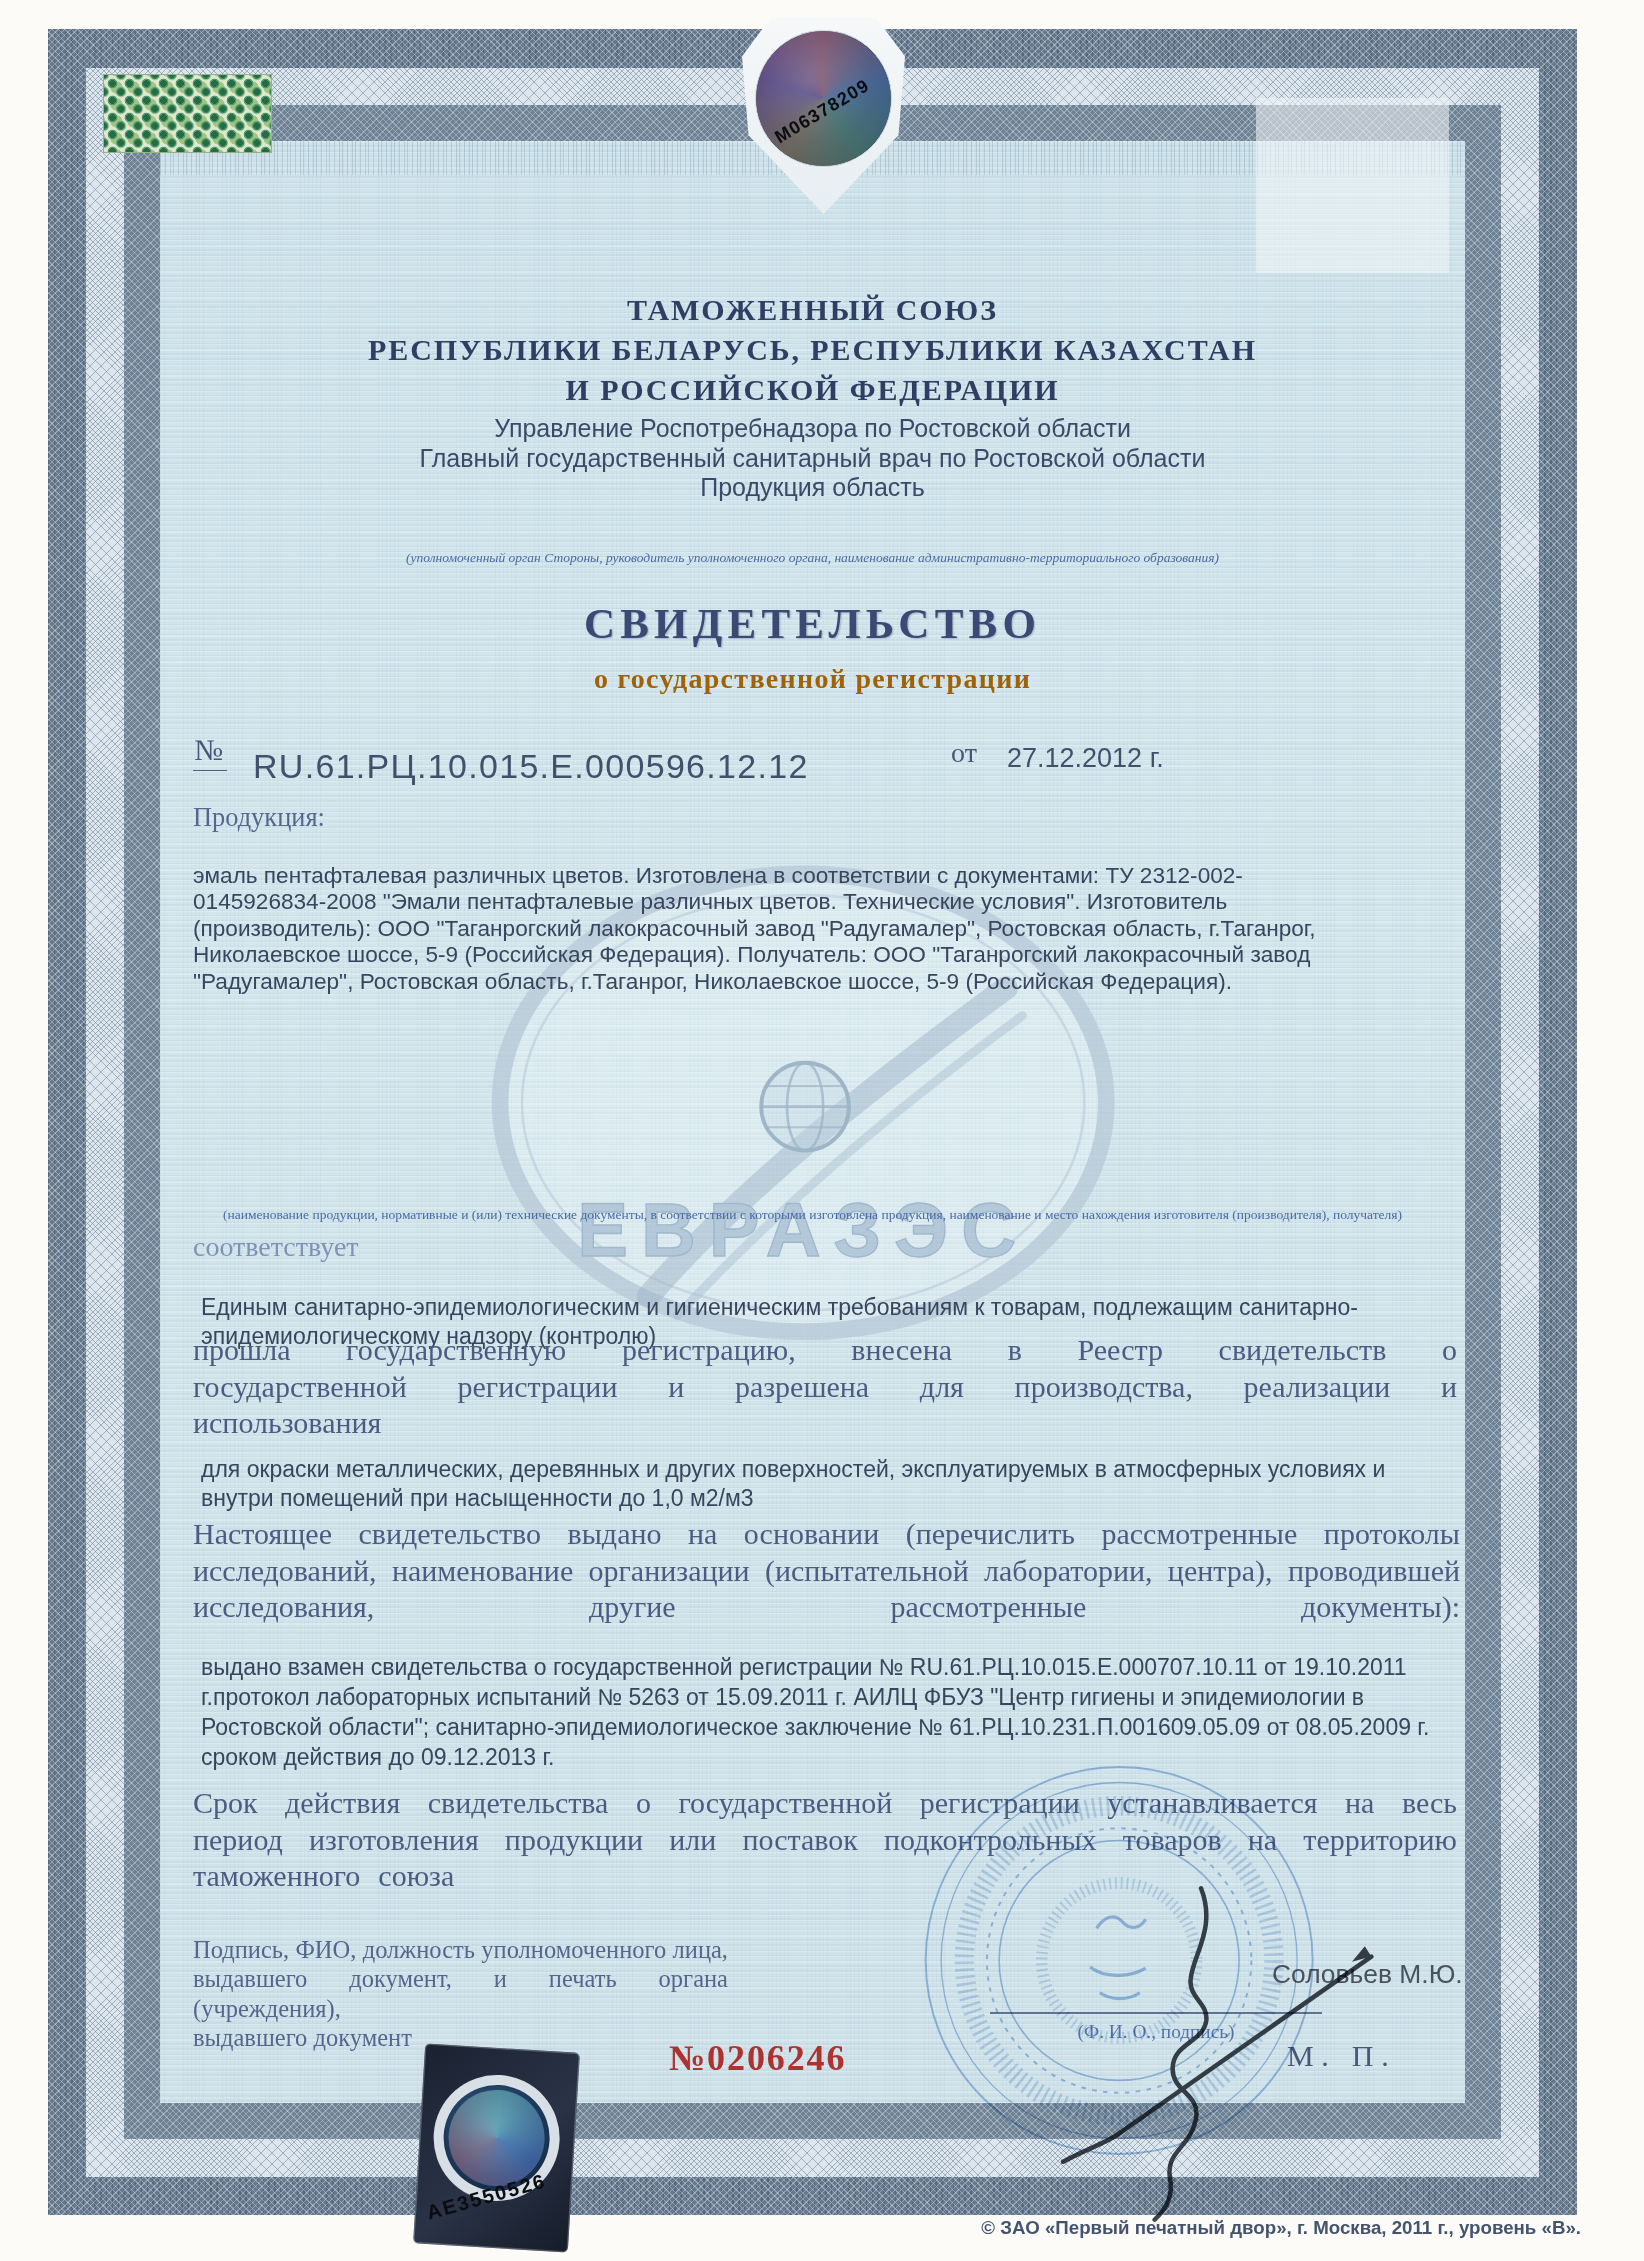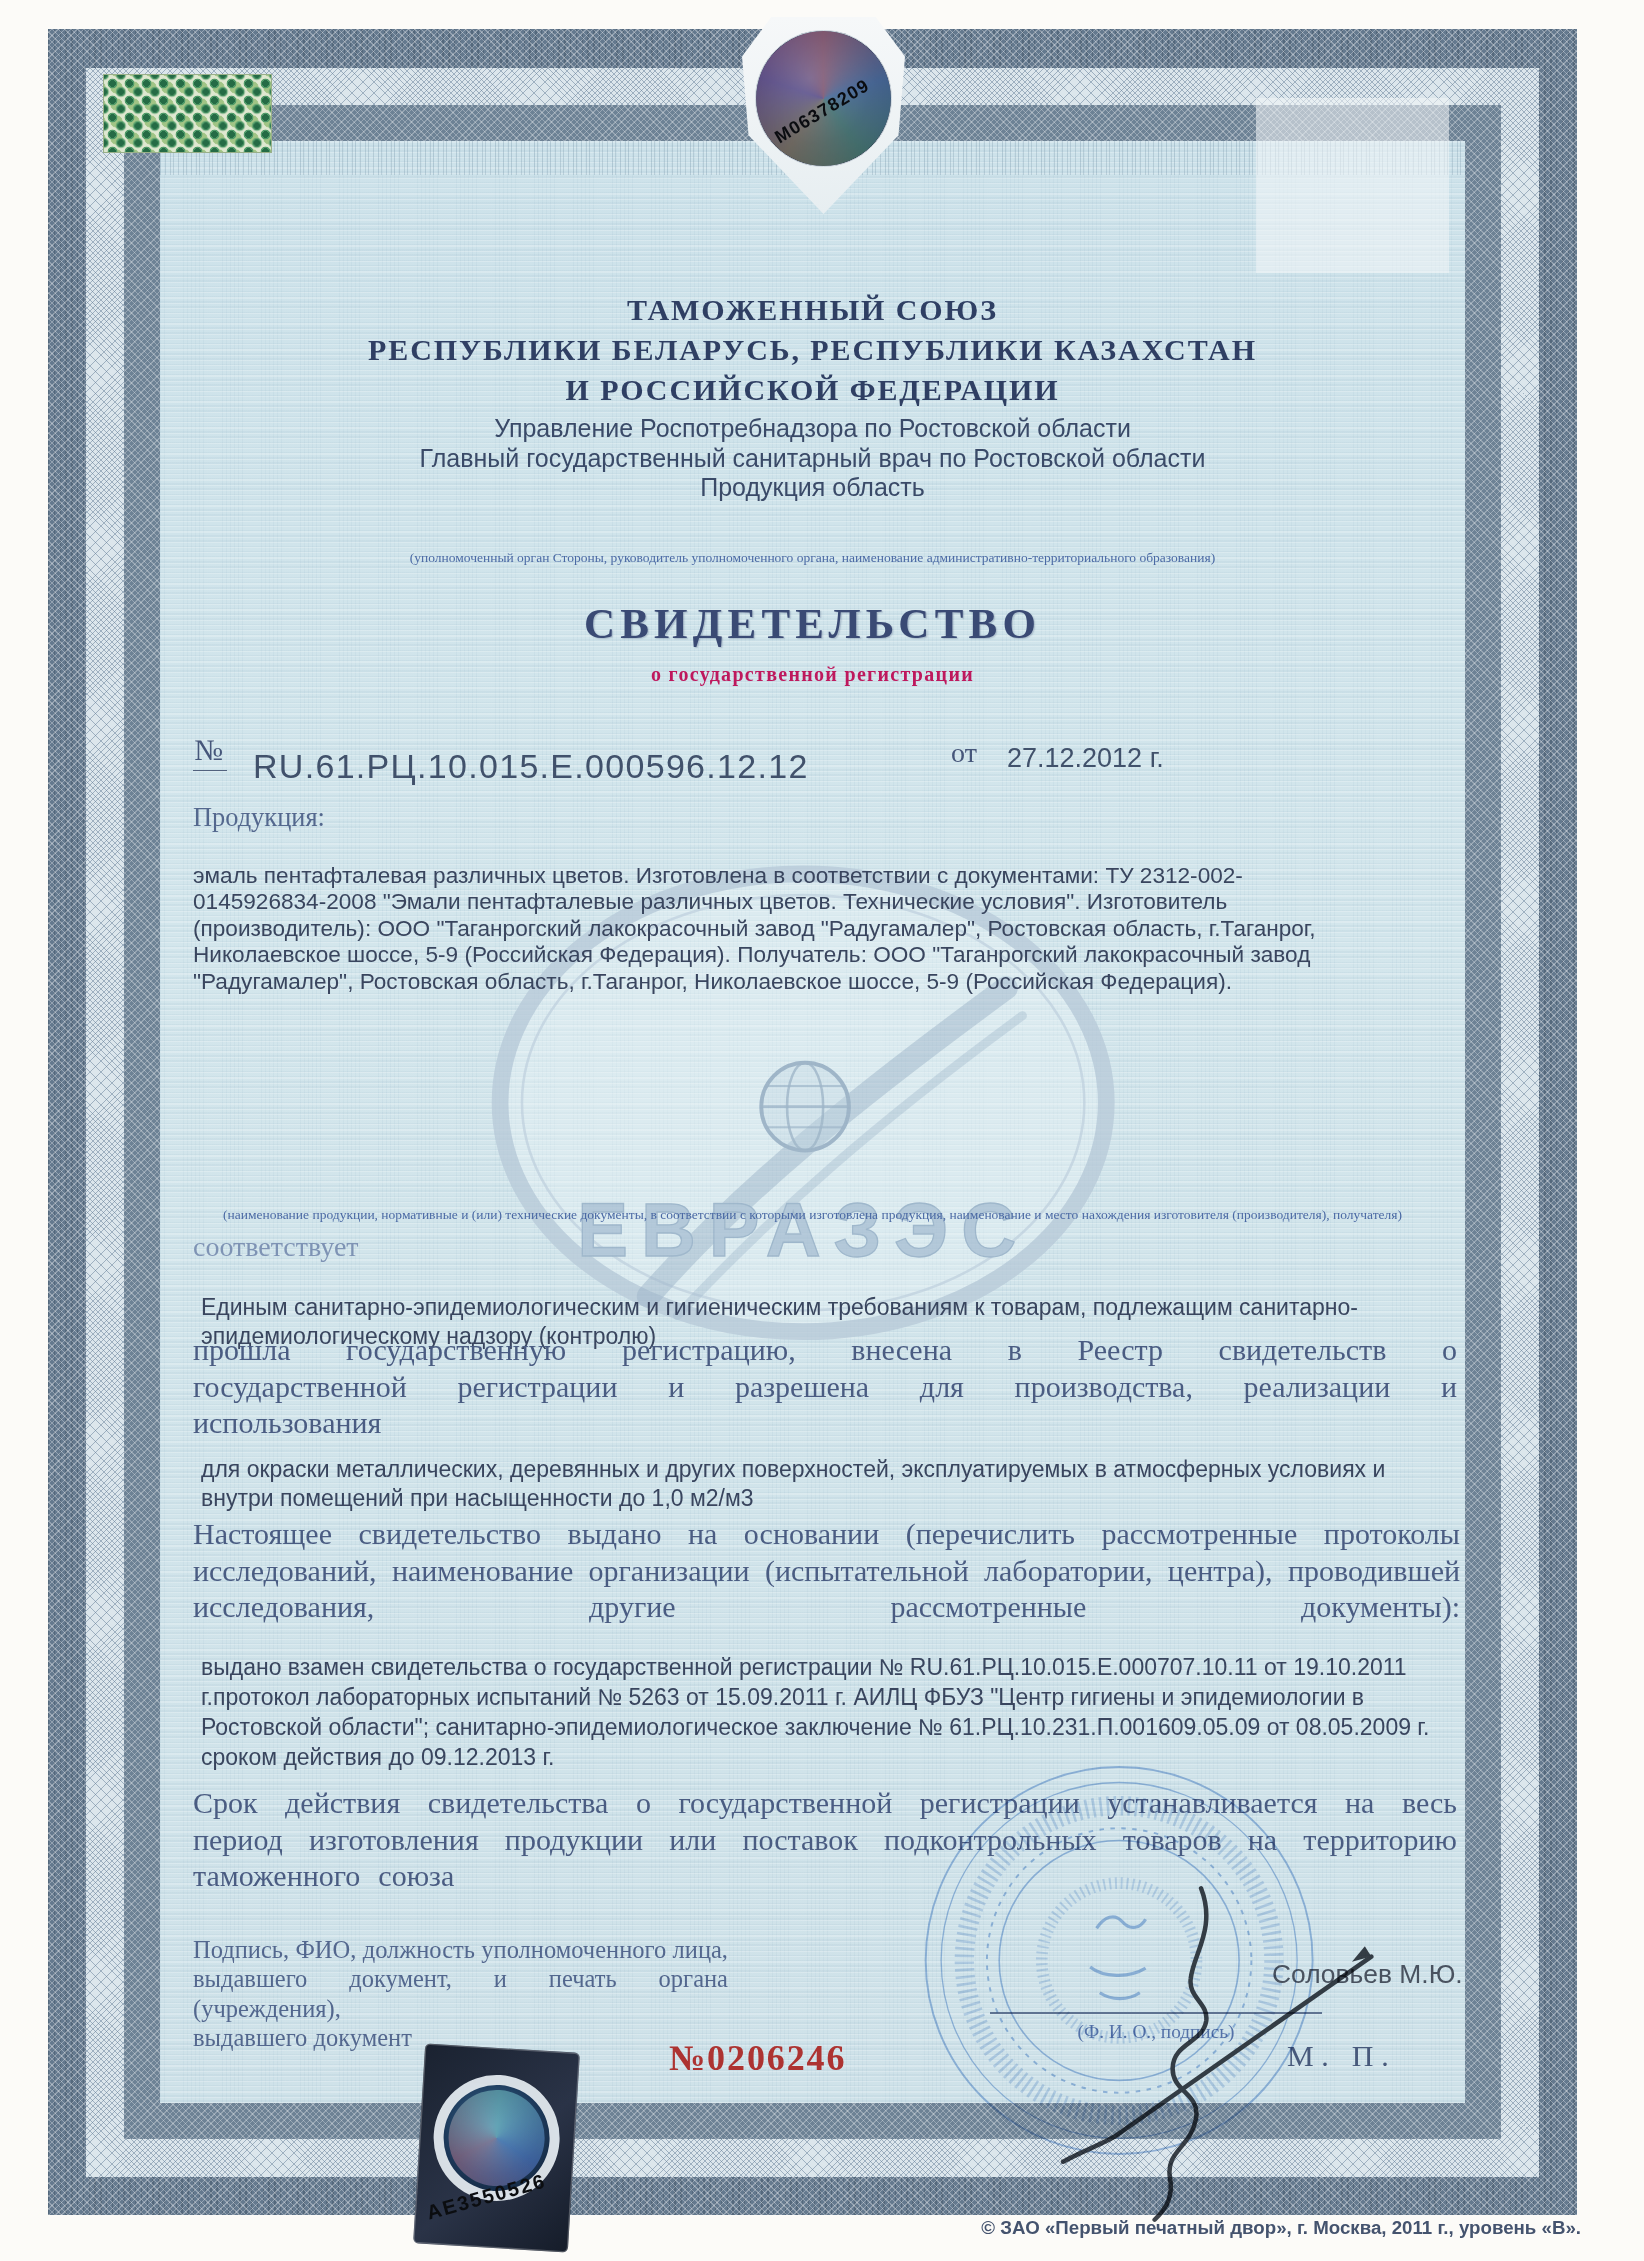--- a/index.html
+++ b/index.html
@@ -90,22 +90,22 @@
 
   
   .t-center { text-align:center; }
   .union-line { left:160px; width:1305px; text-align:center; font-weight:bold;
     color:#2f3f63; font-size:30px; letter-spacing:1.9px; }
   .auth-line { left:160px; width:1305px; text-align:center; color:#3a4a68; font-size:25px; }
   .fine { color:#4a69a4; font-size:13.5px; }
   .doc-title { left:160px; width:1305px; text-align:center; color:#3a4a74;
     font-weight:bold; font-size:43px; letter-spacing:5.2px;
     text-shadow:1.3px 1.3px 1.3px rgba(58,74,116,.25); }
-  .doc-sub { left:160px; width:1305px; text-align:center; color:#be185d;
-    font-weight:bold; font-size:20px; letter-spacing:1.3px; }
+  .doc-sub { left:160px; width:1305px; text-align:center; color:#a16207;
+    font-weight:bold; font-size:28px; letter-spacing:1.3px; }
   .p-serif { color:#4a5c82; font-size:30px; line-height:1.22; text-align:justify; }
   .p-sans  { font-family:"Liberation Sans",sans-serif; color:#39455e; font-size:23px; line-height:1.27;margin-top:28px; }
   .label-serif { color:#54688e; font-size:26.4px; }
   .jlast { text-align-last:justify; }
   .sig-line-row { text-align:justify; text-align-last:justify; }
   .red-num { color:#ad3331; font-weight:bold; font-size:36px; letter-spacing:1.9px; z-index:9; }
   .svg-layer { left:0; top:0; width:1645px; height:2261px; pointer-events:none; }
 </style>
 </head>
 <body>
@@ -138,21 +138,21 @@
   <div class="abs holo-circle">
     <span class="holo-serial-top">М06378209</span>
   </div>
 
   <div class="abs union-line" style="top:293px;">ТАМОЖЕННЫЙ СОЮЗ</div>
   <div class="abs union-line" style="top:333px;">РЕСПУБЛИКИ БЕЛАРУСЬ, РЕСПУБЛИКИ КАЗАХСТАН</div>
   <div class="abs union-line" style="top:373px;">И РОССИЙСКОЙ ФЕДЕРАЦИИ</div>
   <div class="abs auth-line sans" style="top:414px;">Управление Роспотребнадзора по Ростовской области</div>
   <div class="abs auth-line sans" style="top:444px;">Главный государственный санитарный врач по Ростовской области</div>
   <div class="abs auth-line sans" style="top:473px;">Продукция область</div>
-  <div class="abs fine t-center" style="left:160px;top:550px;width:1305px;">(уполномоченный орган Стороны, руководитель уполномоченного органа, наименование административно-территориального образования)</div>
+  <div class="abs fine t-center" style="left:160px;top:550px;width:1305px;font-style:italic;">(уполномоченный орган Стороны, руководитель уполномоченного органа, наименование административно-территориального образования)</div>
 
   <div class="abs doc-title" style="top:599px;">СВИДЕТЕЛЬСТВО</div>
   <div class="abs doc-sub" style="top:663px;">о государственной регистрации</div>
 
   <div class="abs" style="left:193px;top:733px;font-size:30px;color:#46567a;border-bottom:1.9px solid #52627e;padding:0 3.9px 2.6px 1.3px;">№</div>
   <div class="abs sans" style="left:253px;top:747px;font-size:34px;letter-spacing:1.3px;color:#41516b;">RU.61.РЦ.10.015.Е.000596.12.12</div>
   <div class="abs" style="left:951px;top:737px;font-size:28px;color:#46567a;">от</div>
   <div class="abs sans" style="left:1007px;top:743px;font-size:27px;color:#41516b;">27.12.2012 г.</div>
 
   <div class="abs label-serif" style="left:193px;top:802px;">Продукция:</div>

